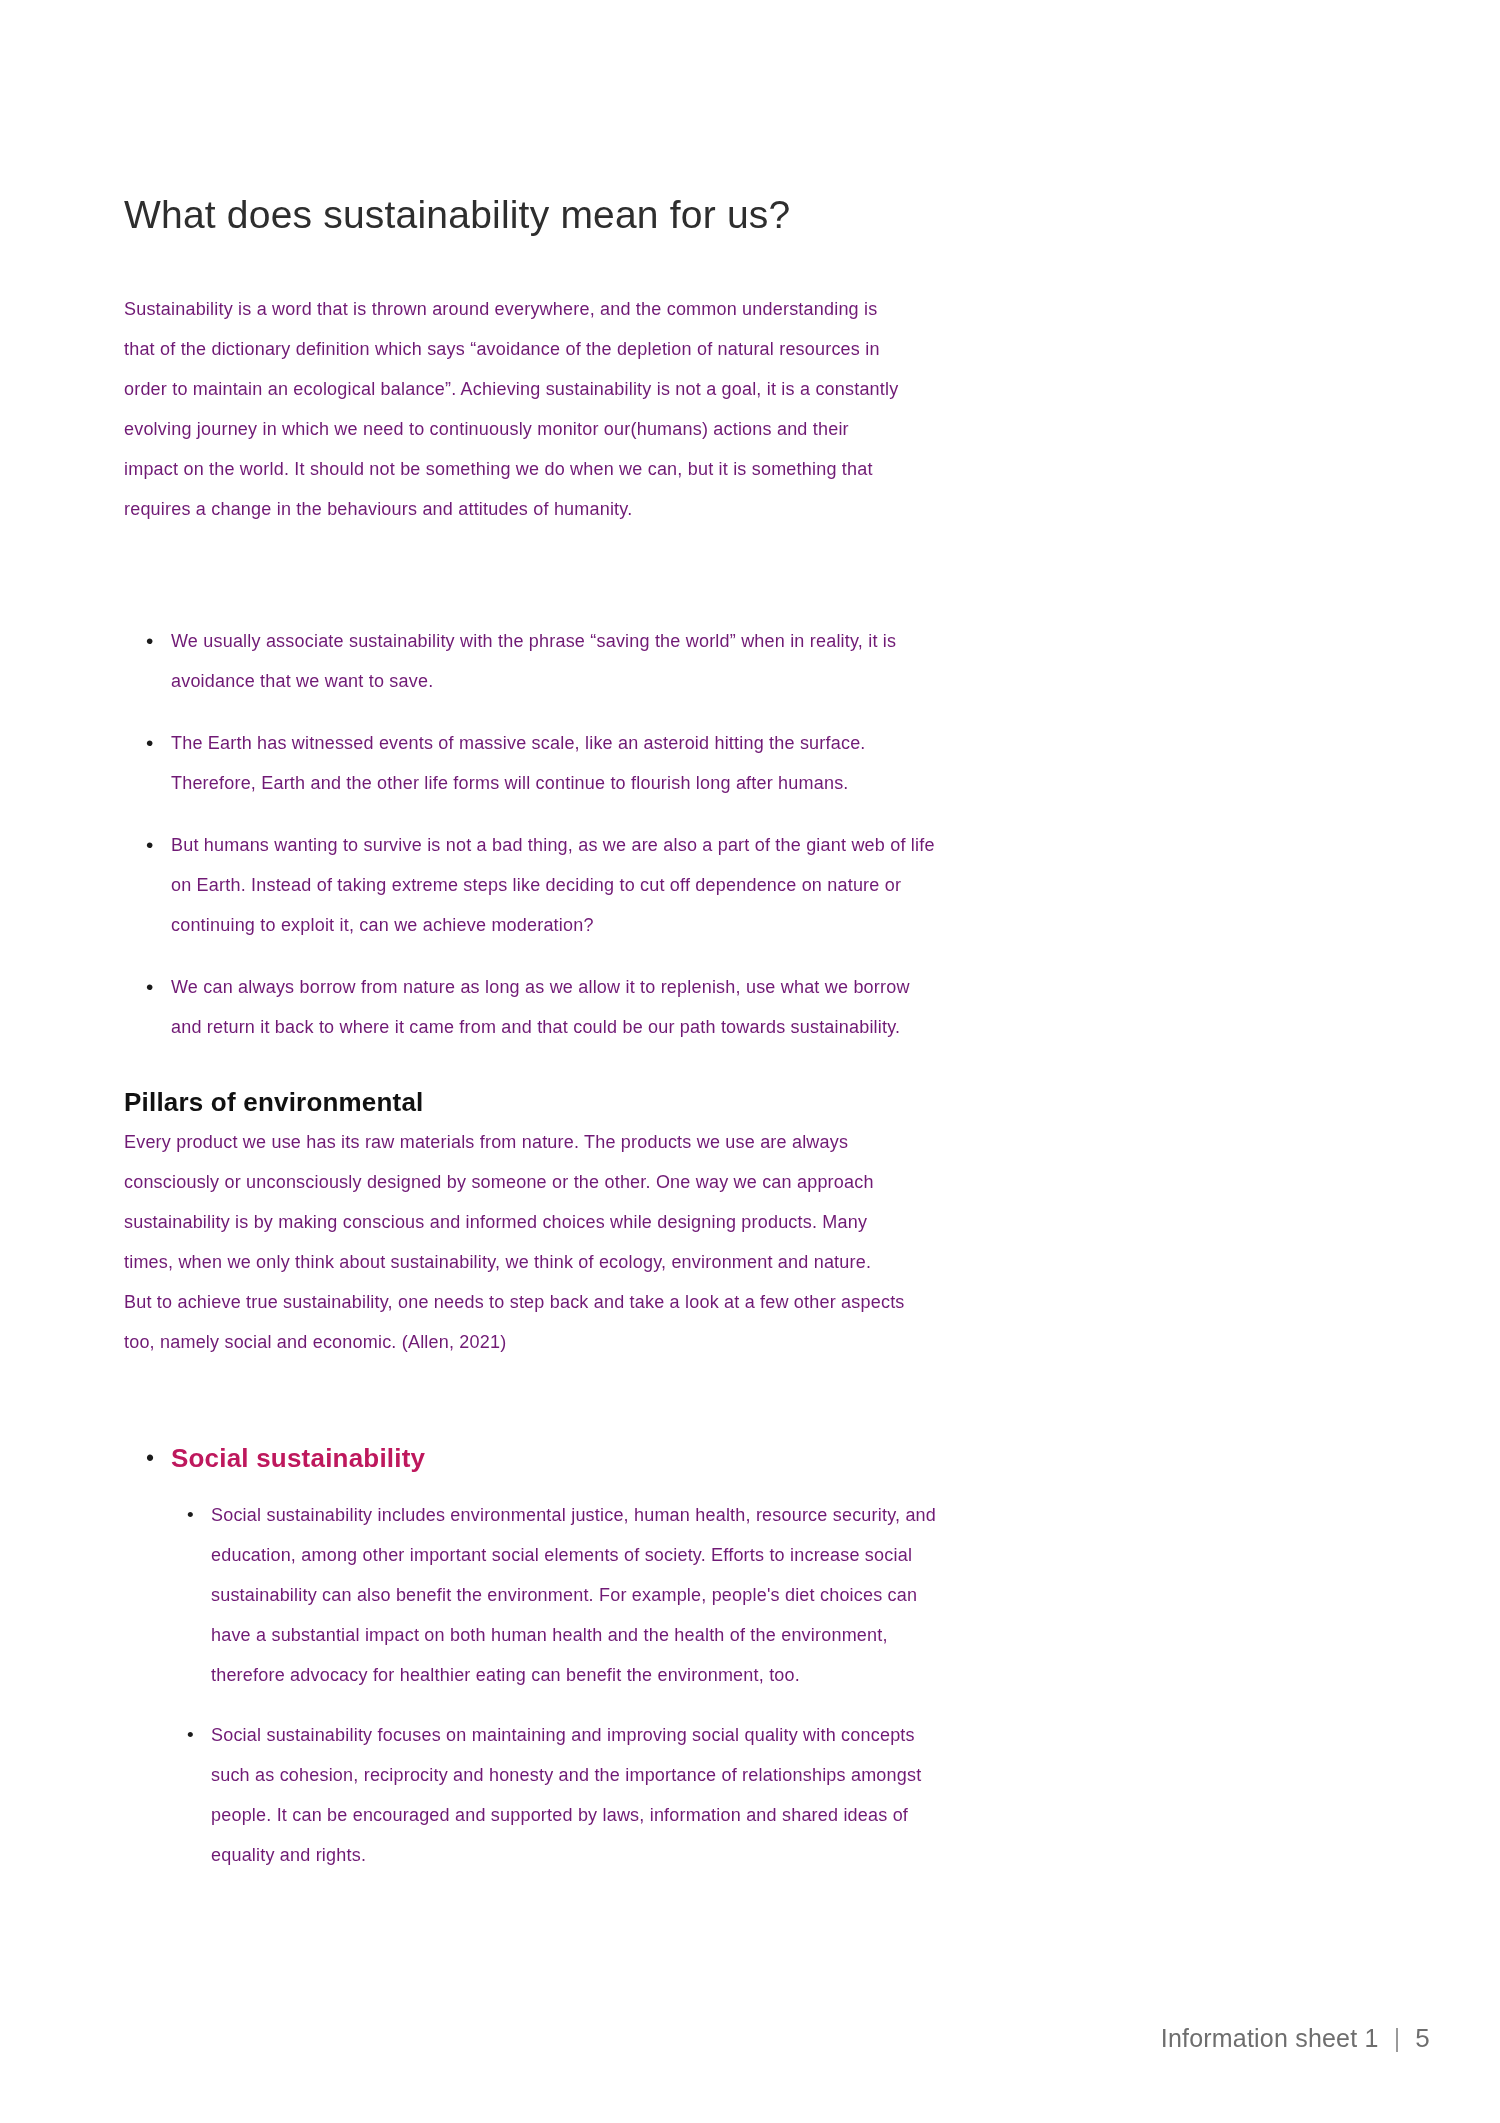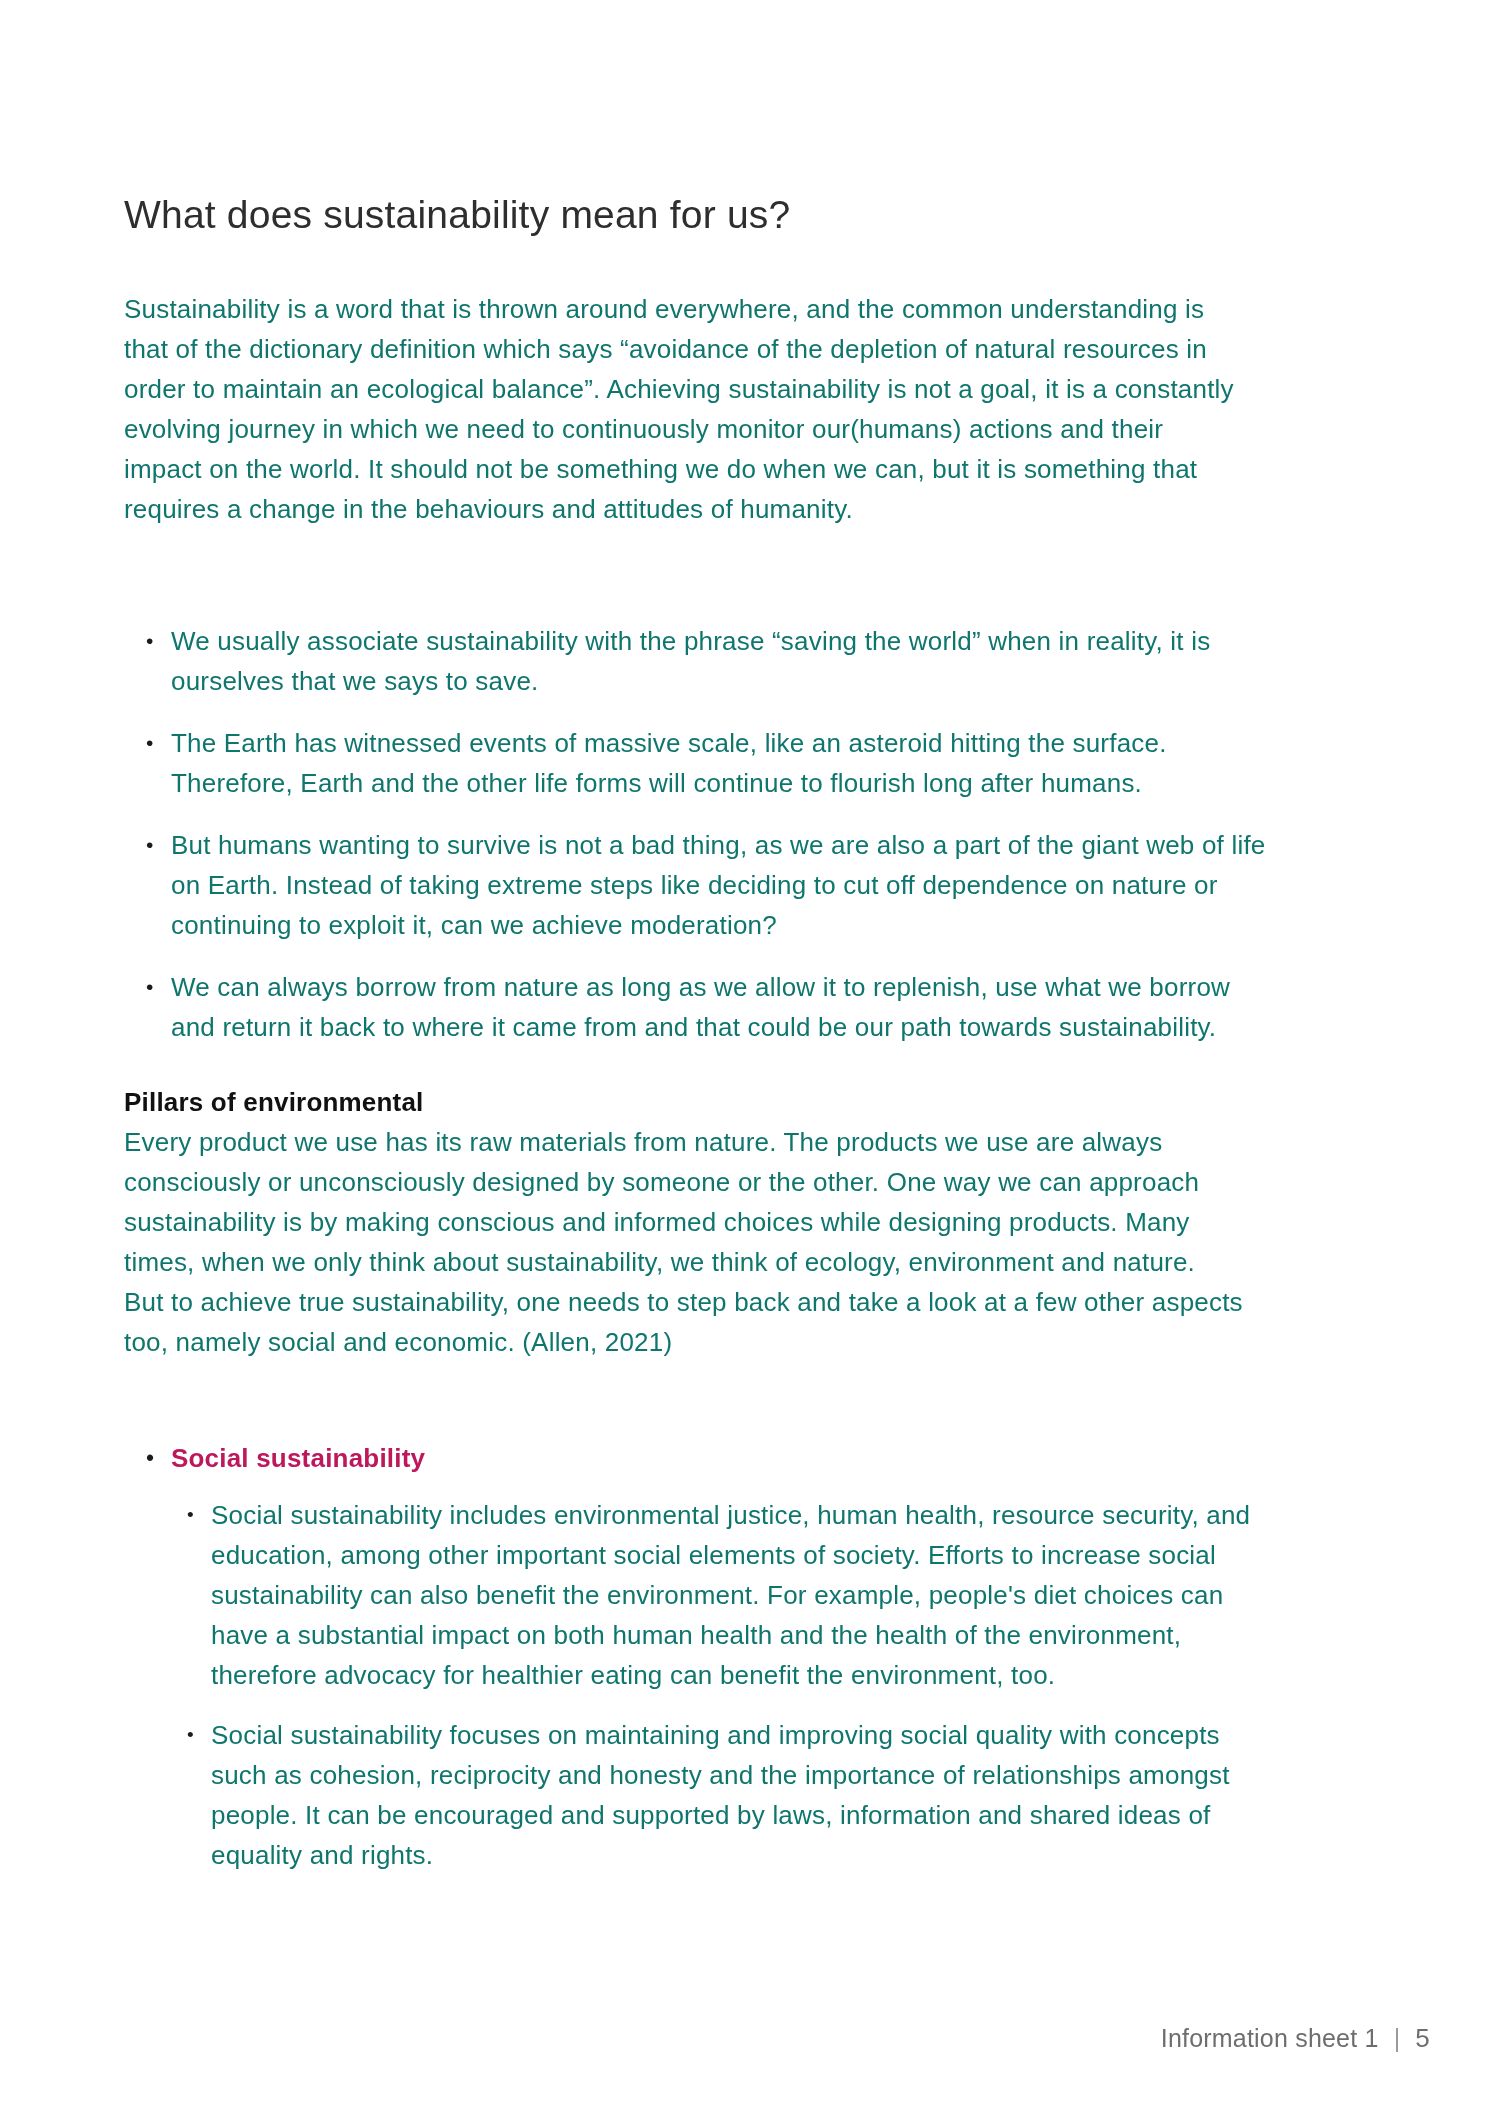--- a/index.html
+++ b/index.html
@@ -15,23 +15,23 @@
   .page-title {
     position: absolute;
     left: 124px;
     top: 152px;
     font-size: 39px;
     font-weight: 400;
     color: #2e2e2e;
     letter-spacing: 0.2px;
   }
   .body-text {
-    font-size: 26px;
+    font-size: 18px;
     line-height: 40px;
-    color: #0f766e;
+    color: #701a75;
     letter-spacing: 0.2px;
     white-space: pre-line;
   }
   .intro-para {
     position: absolute;
     left: 124px;
     top: 274px;
     width: 1310px;
   }
   .section-heading {
@@ -116,21 +116,21 @@
 order to maintain an ecological balance”. Achieving sustainability is not a goal, it is a constantly
 evolving journey in which we need to continuously monitor our(humans) actions and their
 impact on the world. It should not be something we do when we can, but it is something that
 requires a change in the behaviours and attitudes of humanity.</div>
 
 
   <div class="bullet-list">
     <div class="bullet-item">
       <span class="bullet-marker">•</span>
       <span class="body-text bullet-text">We usually associate sustainability with the phrase “saving the world” when in reality, it is
-ourselves that we says to save.</span>
+avoidance that we want to save.</span>
     </div>
     <div class="bullet-item">
       <span class="bullet-marker">•</span>
       <span class="body-text bullet-text">The Earth has witnessed events of massive scale, like an asteroid hitting the surface.
 Therefore, Earth and the other life forms will continue to flourish long after humans.</span>
     </div>
     <div class="bullet-item">
       <span class="bullet-marker">•</span>
       <span class="body-text bullet-text">But humans wanting to survive is not a bad thing, as we are also a part of the giant web of life
 on Earth. Instead of taking extreme steps like deciding to cut off dependence on nature or

